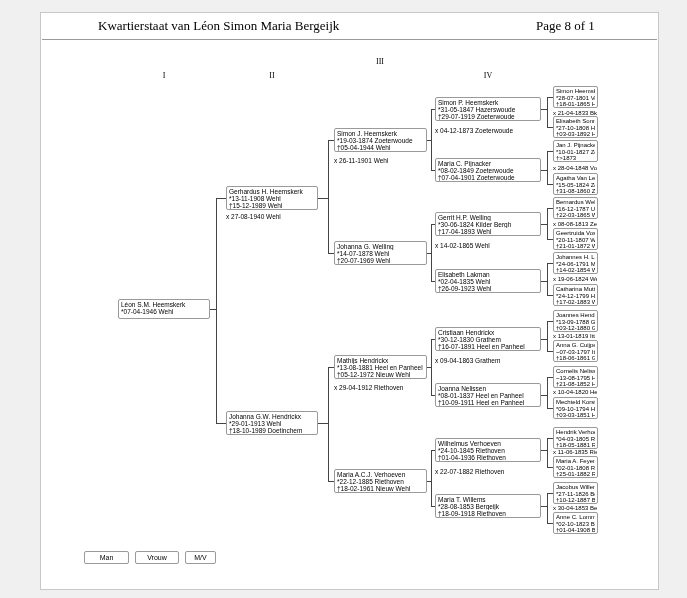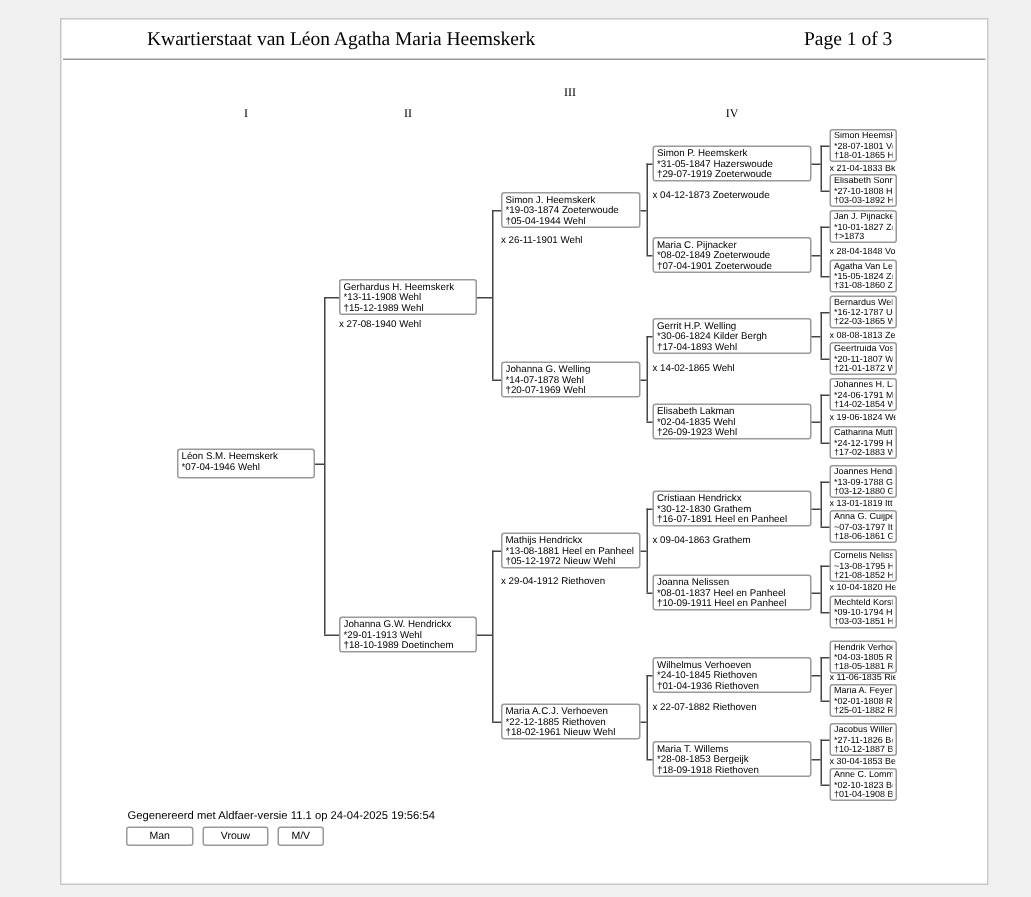--- a/index.html
+++ b/index.html
@@ -16,22 +16,22 @@
   .marriage.g5{font-size:6px;}
   .hline{position:absolute;height:1px;background:#444;}
   .vline{position:absolute;width:1px;background:#444;}
   .footer-text{position:absolute;left:44px;top:526px;font-size:7.5px;color:#000;white-space:nowrap;}
   .legend-chip{position:absolute;top:538px;height:13px;background:#fff;border:1px solid #9a9a9a;border-radius:2px;box-sizing:border-box;font-size:7px;text-align:center;line-height:11px;color:#000;}
 </style>
 </head>
 <body>
 
 <div class="page">
-  <div class="title">Kwartierstaat van Léon Agatha Maria Heemskerk</div>
-  <div class="page-label">Page 1 of 3</div>
+  <div class="title">Kwartierstaat van Léon Simon Maria Bergeijk</div>
+  <div class="page-label">Page 8 of 1</div>
   <div class="header-rule"></div>
   <div id="gen-headers">
       <div class="gen-header" style="left: 103px; top: 58px;">I</div>
       <div class="gen-header" style="left: 211px; top: 58px;">II</div>
       <div class="gen-header" style="left: 319px; top: 44px;">III</div>
       <div class="gen-header" style="left: 427px; top: 58px;">IV</div>
     </div>
   <div id="tree">
       <div class="person-box" style="left: 77px; top: 286px; width: 92px; height: 20px;">
         <div class="p-line">Léon S.M. Heemskerk</div>
@@ -256,19 +256,18 @@
       <div class="hline" style="left: 506px; top: 395px; width: 6px;"></div>
       <div class="hline" style="left: 500px; top: 437px; width: 6px;"></div>
       <div class="vline" style="left: 506px; top: 425px; height: 29px;"></div>
       <div class="hline" style="left: 506px; top: 425px; width: 6px;"></div>
       <div class="hline" style="left: 506px; top: 454px; width: 6px;"></div>
       <div class="hline" style="left: 500px; top: 493px; width: 6px;"></div>
       <div class="vline" style="left: 506px; top: 480px; height: 30px;"></div>
       <div class="hline" style="left: 506px; top: 480px; width: 6px;"></div>
       <div class="hline" style="left: 506px; top: 510px; width: 6px;"></div>
     </div>
-  <div class="footer-text">Gegenereerd met Aldfaer-versie 11.1 op 24-04-2025 19:56:54</div>
   <div id="legend">
       <div class="legend-chip" style="left: 43px; width: 45px;">Man</div>
       <div class="legend-chip" style="left: 94px; width: 44px;">Vrouw</div>
       <div class="legend-chip" style="left: 144px; width: 31px;">M/V</div>
     </div>
 </div>
 
 </body></html>

